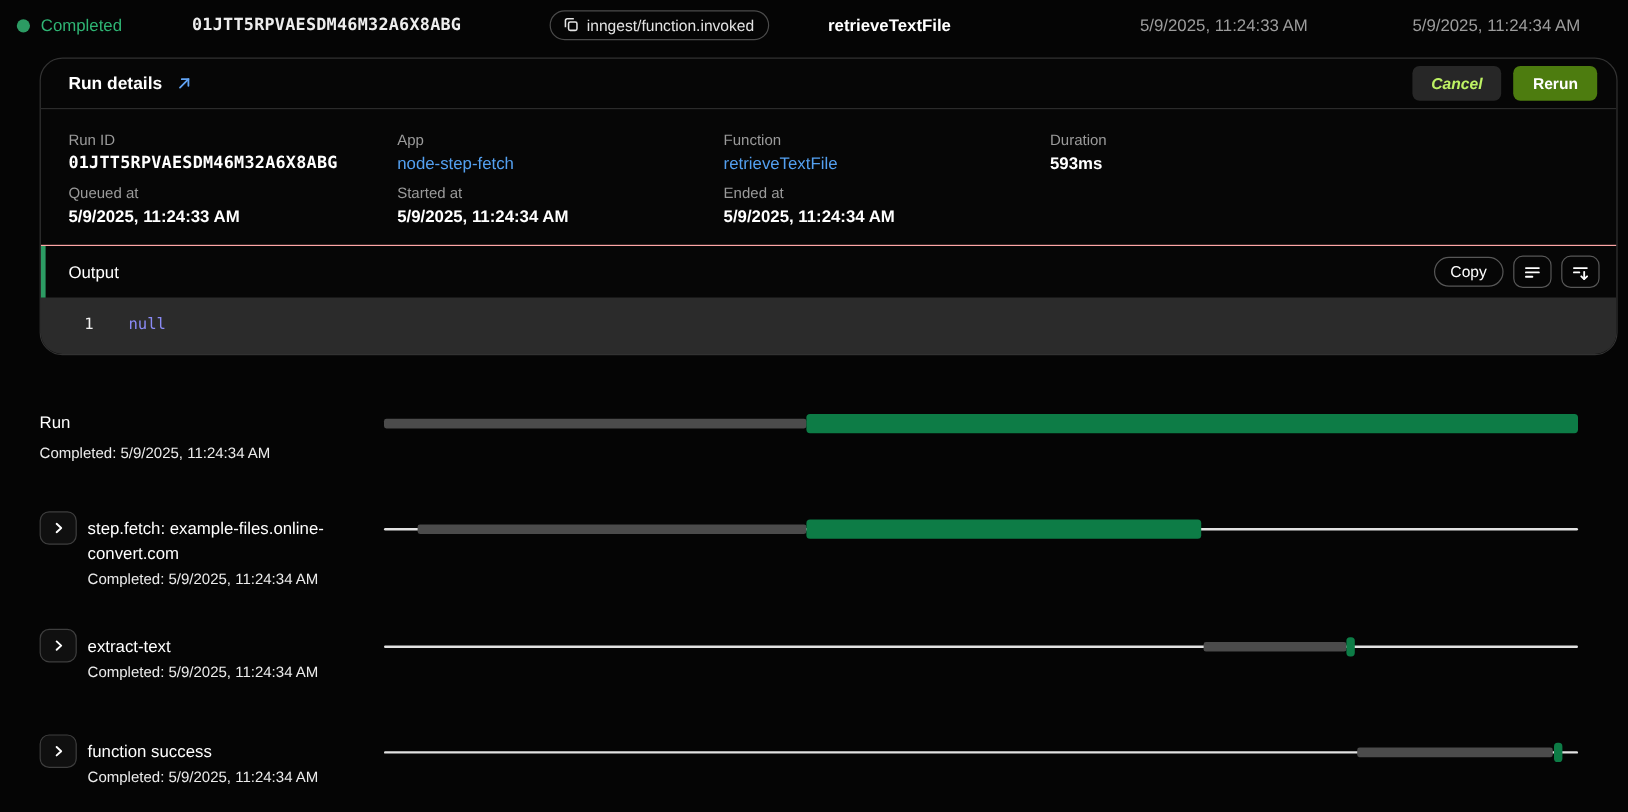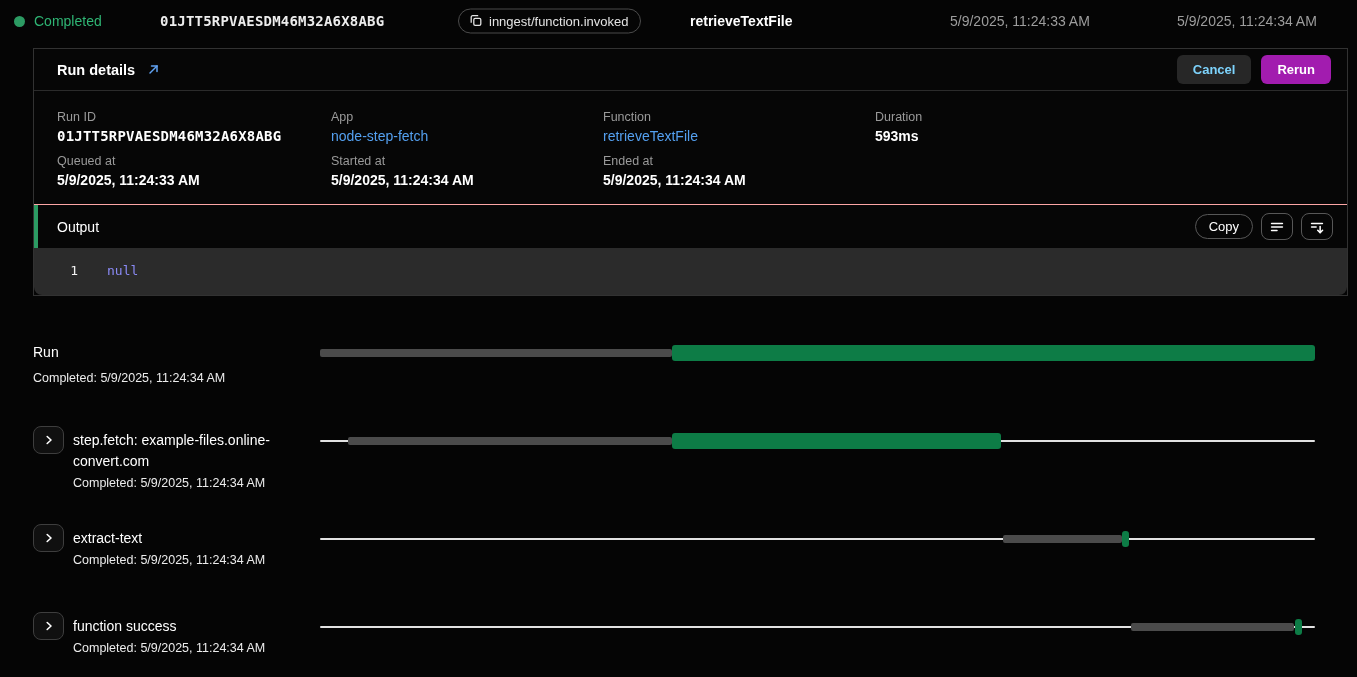--- a/index.html
+++ b/index.html
@@ -11,28 +11,28 @@
   .status { left:14px; display:flex; align-items:center; gap:9px; }
   .status-dot { width:11px; height:11px; border-radius:50%; background:var(--accent-green); }
   .status-label { color:#2fb574; font-size:14px; font-weight:400; }
   .topbar-runid { left:160px; font-family:"DejaVu Sans Mono",monospace; font-size:14px; font-weight:700; color:#ededed; letter-spacing:.2px; }
   .event-badge { left:458px; display:flex; gap:6px; border:1px solid #4b4b4b; border-radius:999px; padding:4px 12px 4px 10px; font-size:13px; color:#e3e3e3; background:transparent; cursor:pointer; }
   .topbar-fn { left:690px; font-size:14px; font-weight:600; color:#fff; }
   .topbar-time1 { left:950px; font-size:14px; color:#9d9d9d; }
   .topbar-time2 { left:1177px; font-size:14px; color:#9d9d9d; }
 
   
-  .panel { position:absolute; left:33px; top:48px; width:1315px; border:1px solid #323232; border-radius:0; background:#060606; overflow:hidden; }
+  .panel { position:absolute; left:33px; top:48px; width:1315px; border:1px solid #323232; border-radius:19px; background:#060606; overflow:hidden; }
   .panel-header { height:42px; display:flex; align-items:center; padding:0 16px 0 23px; border-bottom:1px solid #2b2b2b; }
   .panel-title { font-size:14.5px; font-weight:600; color:#fff; }
   .ext-link { margin-left:12px; display:inline-flex; cursor:pointer; }
   .panel-actions { margin-left:auto; display:flex; gap:10px; }
   .btn { font-size:13px; font-weight:600; border:none; border-radius:6px; padding:7px 16px; cursor:pointer; font-family:inherit; }
-  .btn-cancel { background:#272727; color:#7dd3fc; }
-  .btn-rerun { background:#a21caf; color:#fff; }
+  .btn-cancel { background:#272727; color:#bef264;font-style:italic; }
+  .btn-rerun { background:#4d7c0f; color:#fff; }
 
   .fields-grid { display:grid; grid-template-columns:274px 272px 272px auto; row-gap:10px; padding:19px 16px 16px 23px; }
   .field-label { font-size:12.5px; color:#9a9a9a; margin-bottom:4px; }
   .field-value { font-size:14px; font-weight:700; color:#fff; }
   .field-value.link { color:var(--link-blue); font-weight:500; cursor:pointer; }
   .field-value.mono { font-family:"DejaVu Sans Mono",monospace; font-weight:700; letter-spacing:.2px; }
 
   .output-header { position:relative; height:44px; display:flex; align-items:center; padding:0 14px 0 23px; border-top:1px solid #fca5a5; }
   .output-header::before { content:""; position:absolute; left:0; top:0; bottom:0; width:4px; background:var(--accent-green); }
   .output-title { font-size:14px; font-weight:500; color:#fff; }

